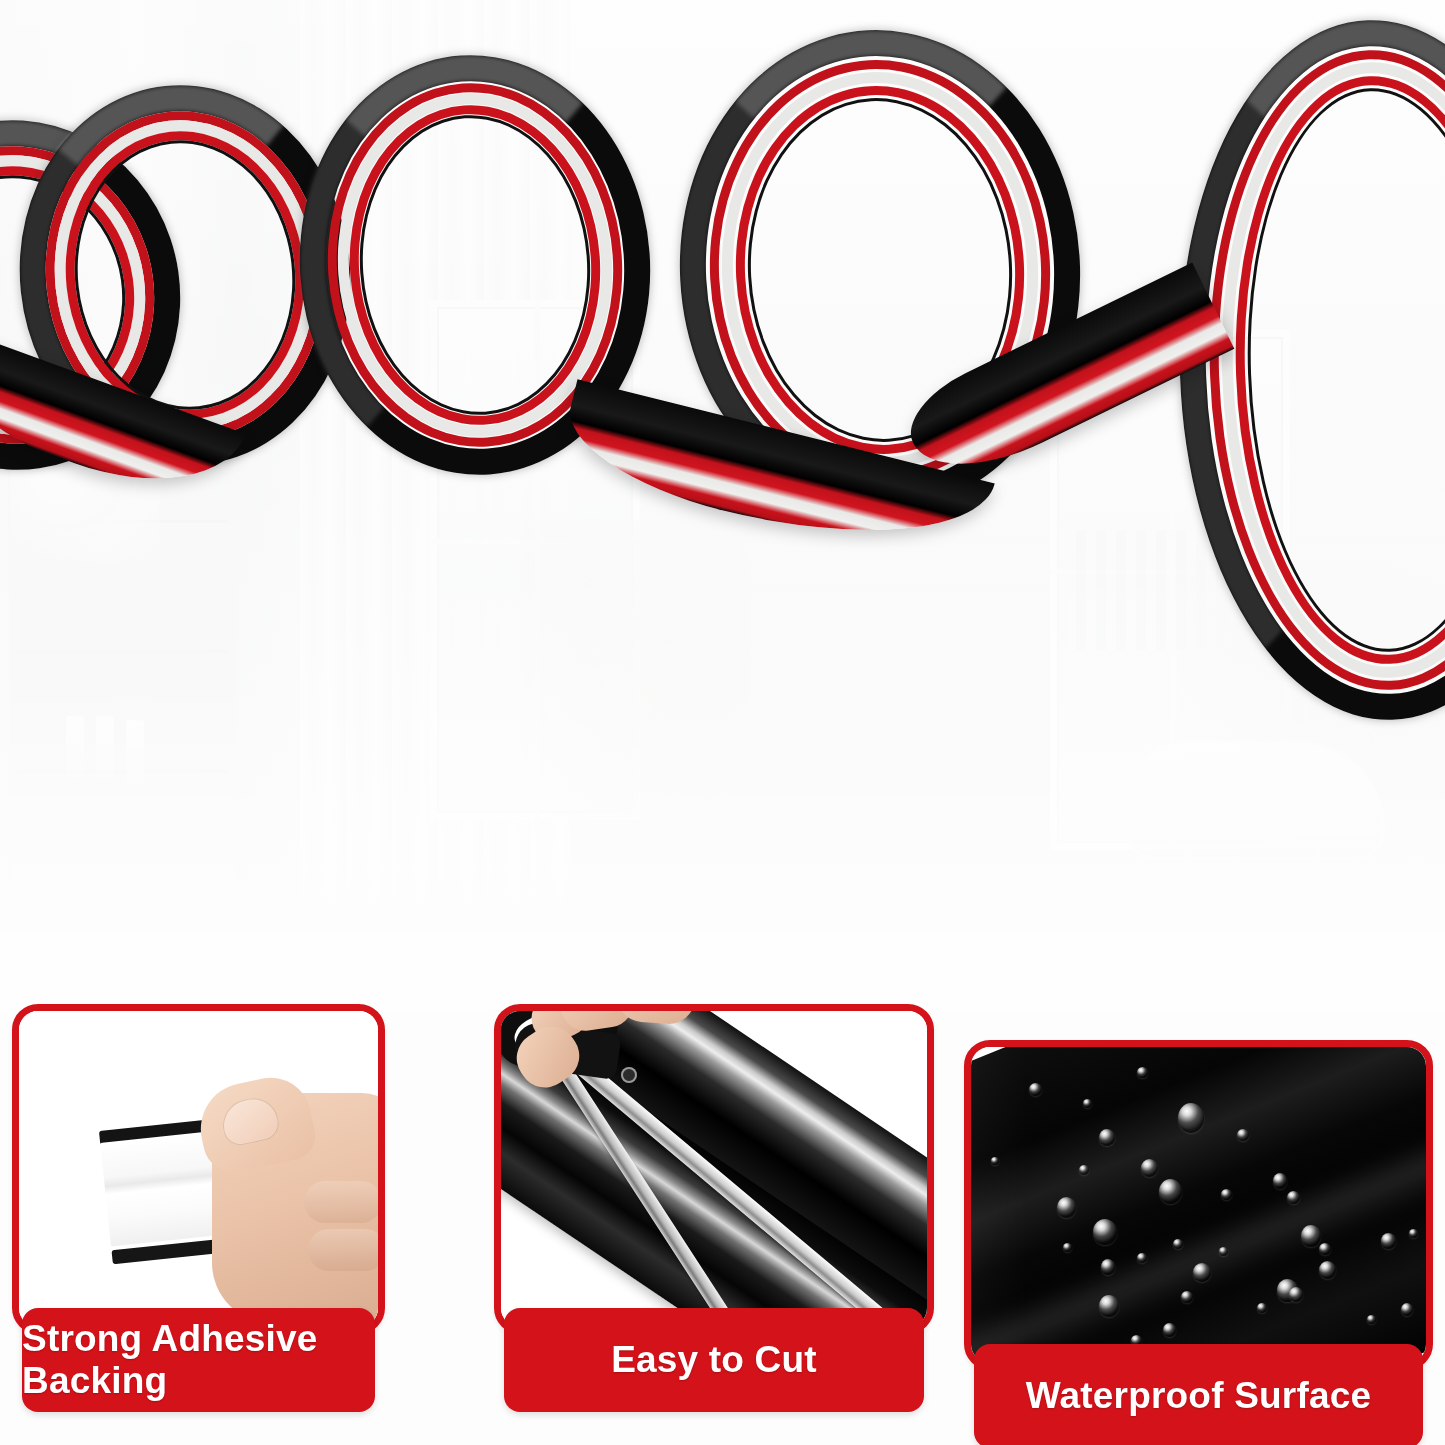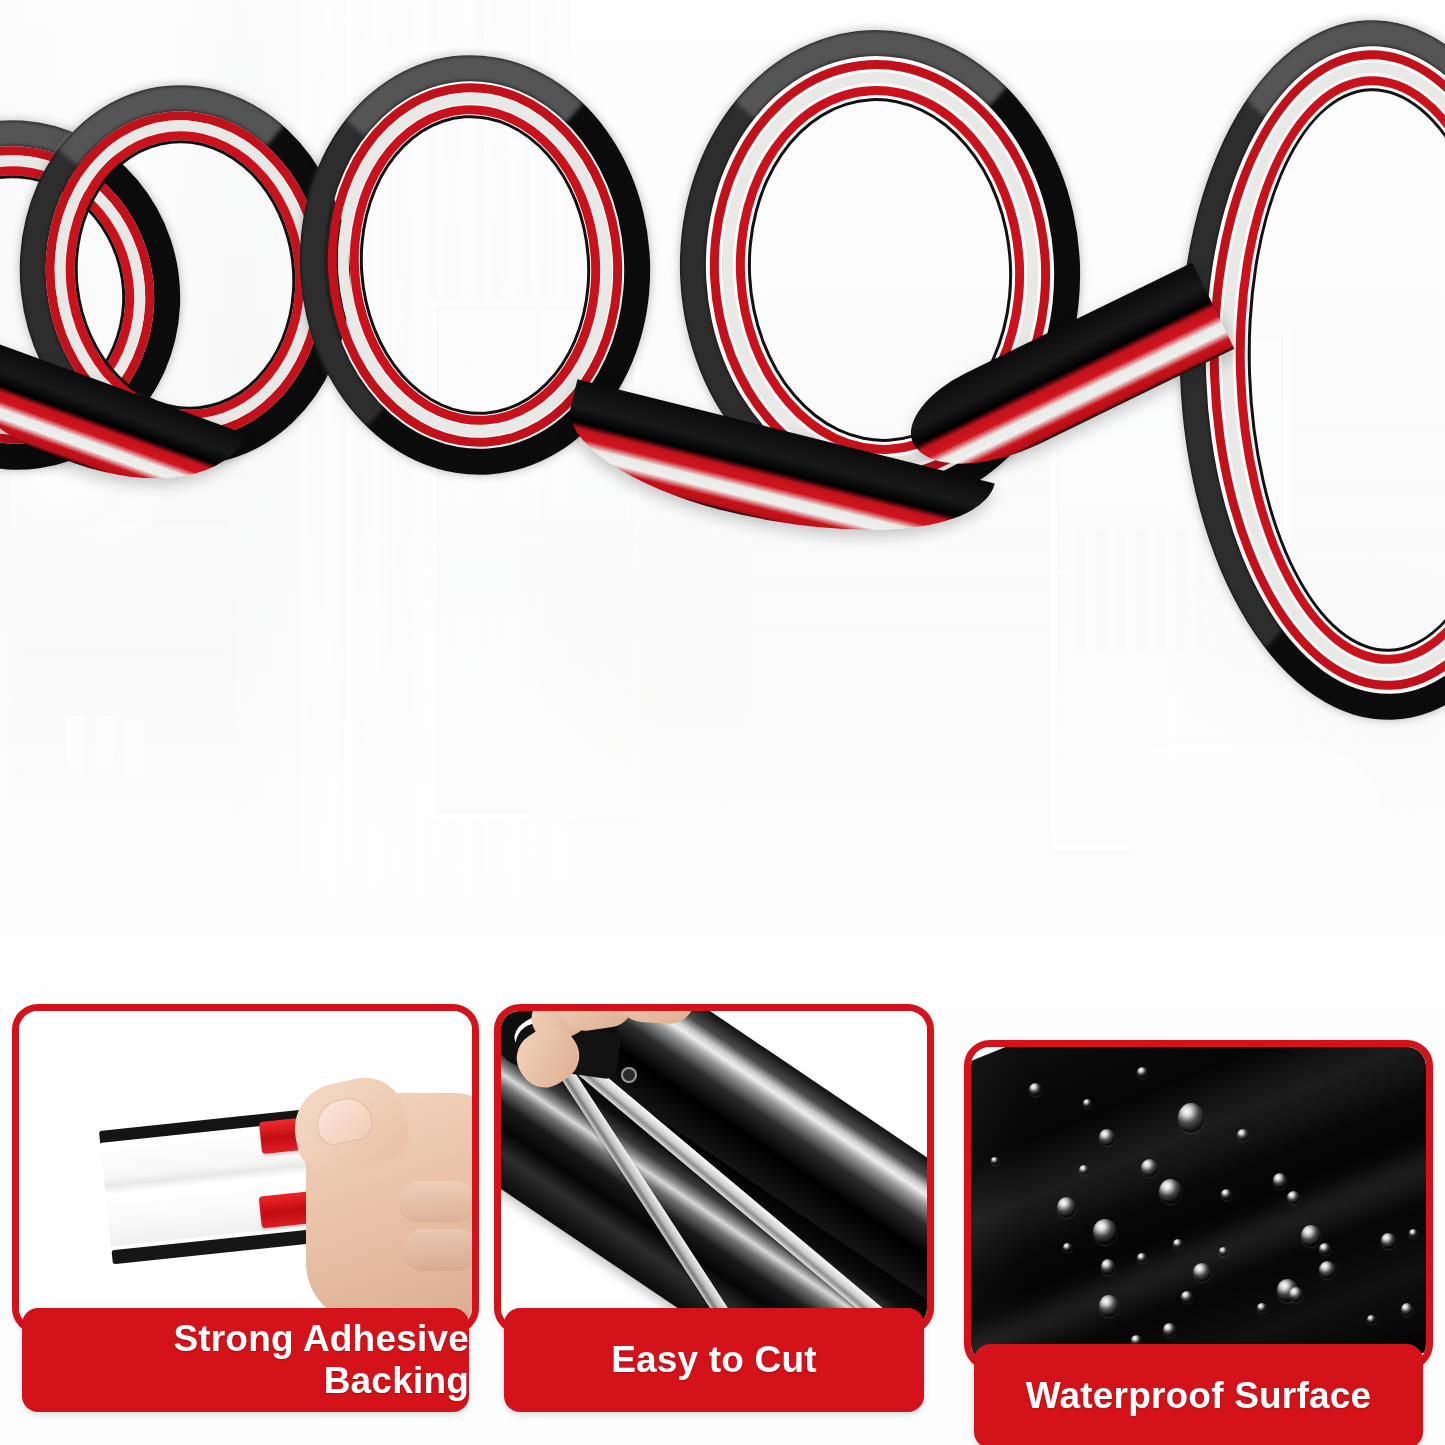--- a/index.html
+++ b/index.html
@@ -373,21 +373,21 @@
     </div>
 
     <div class="ribbon" style="left:560px; top:430px; width:430px; height:92px; border-radius:0 0 60% 40%/0 0 100% 70%; transform:rotate(14deg);"></div>
     <div class="ribbon" style="left:900px; top:330px; width:330px; height:96px; border-radius:40% 0 0 60%/70% 0 0 100%; transform:rotate(-26deg);"></div>
     <div class="ribbon" style="left:-60px; top:380px; width:300px; height:86px; border-radius:0 0 50% 40%/0 0 100% 80%; transform:rotate(20deg);"></div>
   </div>
 
 
   <div class="cards">
 
-    <div class="card" style="left:12px; width:467px;text-align:right;">
+    <div class="card" style="left:12px; width:373px;">
       <div class="frame">
         <div class="photo">
           <div class="p1-strip">
             <div class="p1-black-top"></div>
             <div class="p1-white"></div>
             <div class="p1-red1"></div>
             <div class="p1-red2"></div>
             <div class="p1-black-bot"></div>
           </div>
           <div class="p1-hand">

